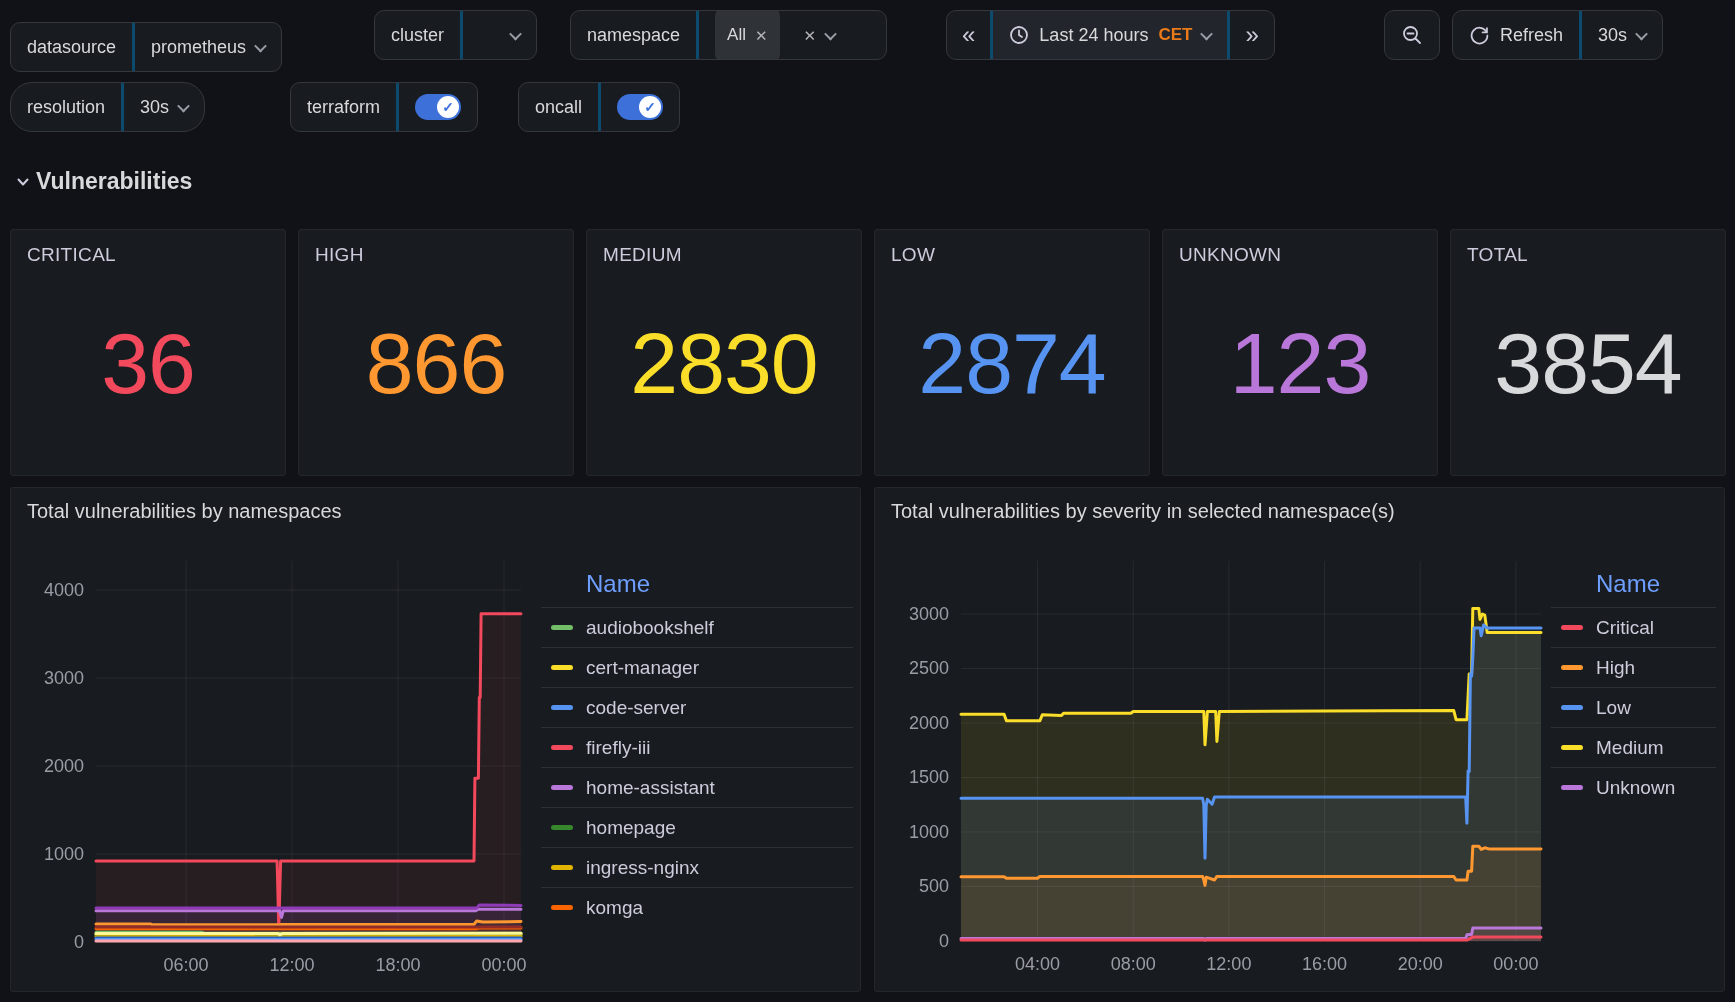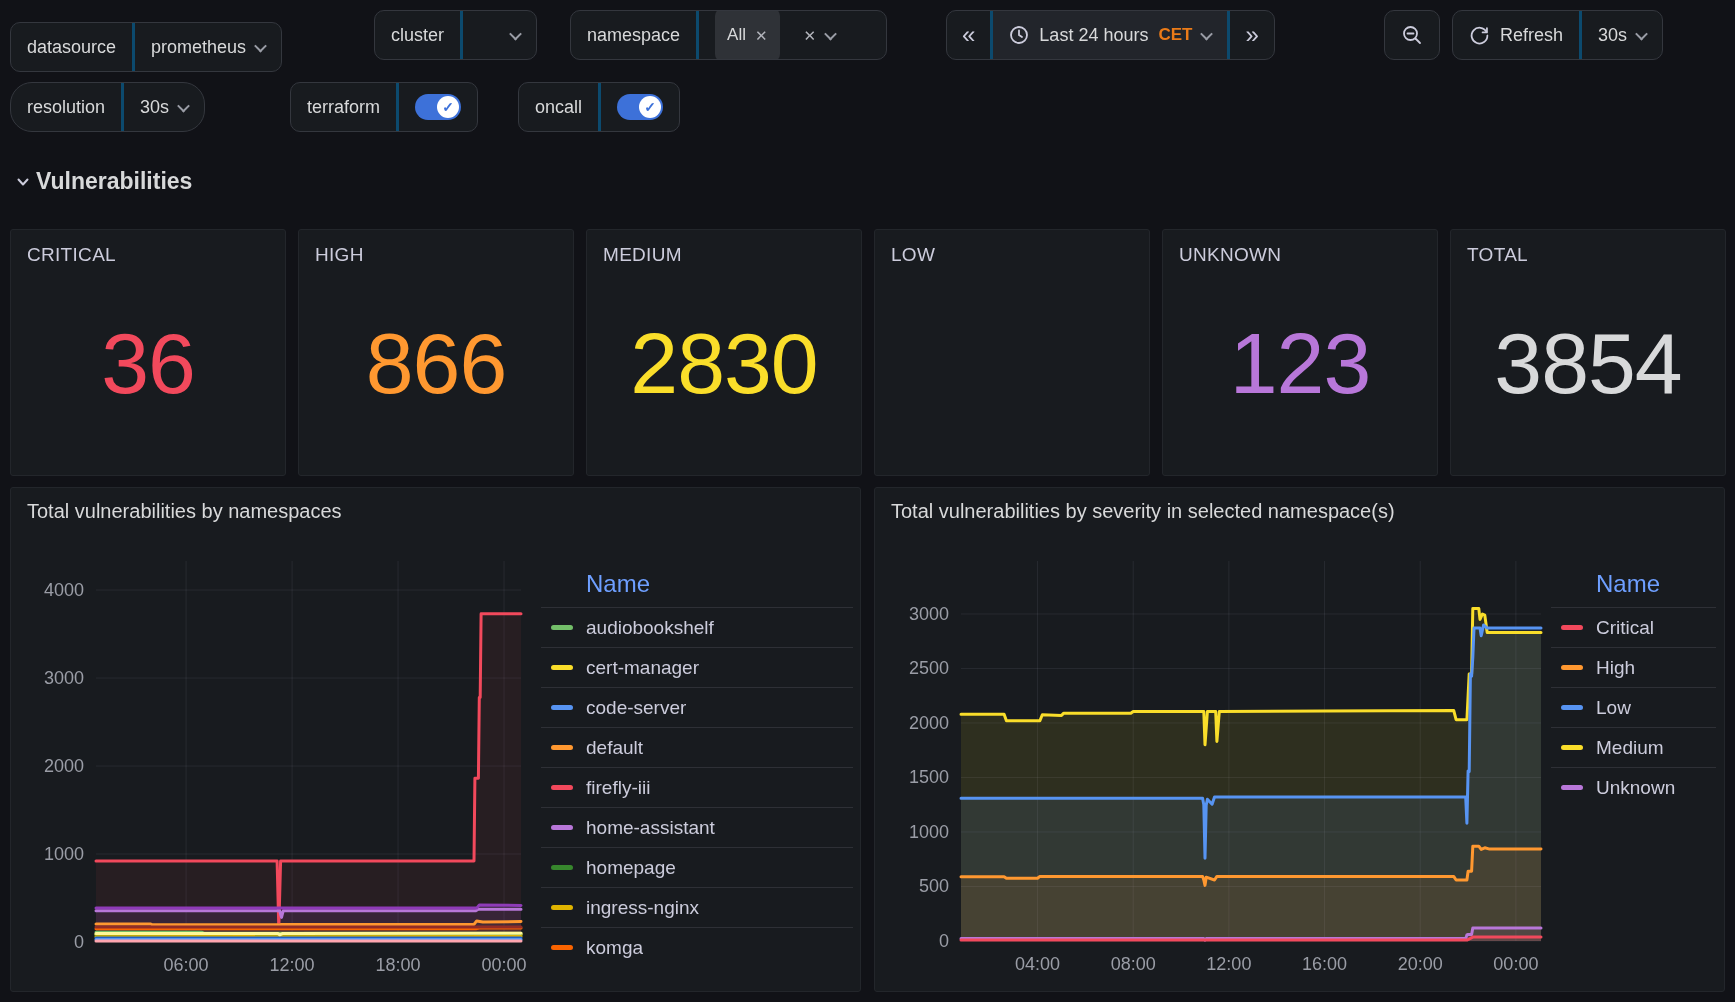--- a/index.html
+++ b/index.html
@@ -163,20 +163,21 @@
   <div class="panel stat-panel" style="left:298px;">
     <div class="stat-label">HIGH</div>
     <div class="stat-value" style="color: rgb(255, 152, 48);">866</div>
   </div>
   <div class="panel stat-panel" style="left:586px;">
     <div class="stat-label">MEDIUM</div>
     <div class="stat-value" style="color: rgb(250, 222, 42);">2830</div>
   </div>
   <div class="panel stat-panel" style="left:874px;">
     <div class="stat-label">LOW</div>
+    <div class="stat-value" style="color: rgb(87, 148, 242);">2874</div>
   </div>
   <div class="panel stat-panel" style="left:1162px;">
     <div class="stat-label">UNKNOWN</div>
     <div class="stat-value" style="color: rgb(184, 119, 217);">123</div>
   </div>
   <div class="panel stat-panel" style="left:1450px;">
     <div class="stat-label">TOTAL</div>
     <div class="stat-value" style="color: rgb(216, 217, 218);">3854</div>
   </div>
 
@@ -238,24 +239,20 @@
         </div>
         <div class="lrow">
           <span class="dash" style="background: rgb(250, 222, 42);"></span>
           <span class="lname">cert-manager</span>
         </div>
         <div class="lrow">
           <span class="dash" style="background: rgb(87, 148, 242);"></span>
           <span class="lname">code-server</span>
         </div>
         <div class="lrow">
-          <span class="dash" style="background: rgb(255, 152, 48);"></span>
-          <span class="lname">default</span>
-        </div>
-        <div class="lrow">
           <span class="dash" style="background: rgb(242, 73, 92);"></span>
           <span class="lname">firefly-iii</span>
         </div>
         <div class="lrow">
           <span class="dash" style="background: rgb(184, 119, 217);"></span>
           <span class="lname">home-assistant</span>
         </div>
         <div class="lrow">
           <span class="dash" style="background: rgb(55, 135, 45);"></span>
           <span class="lname">homepage</span>

